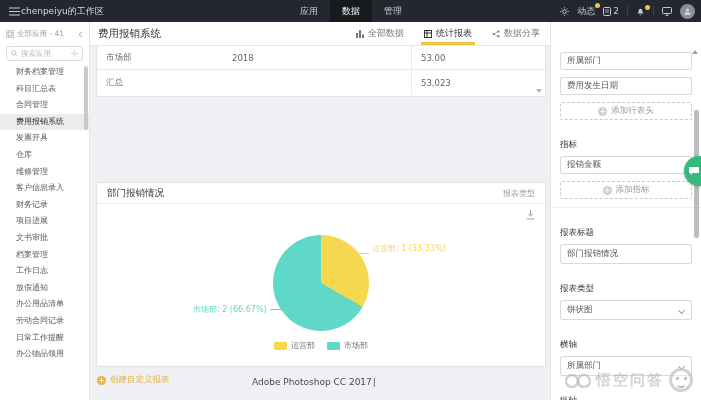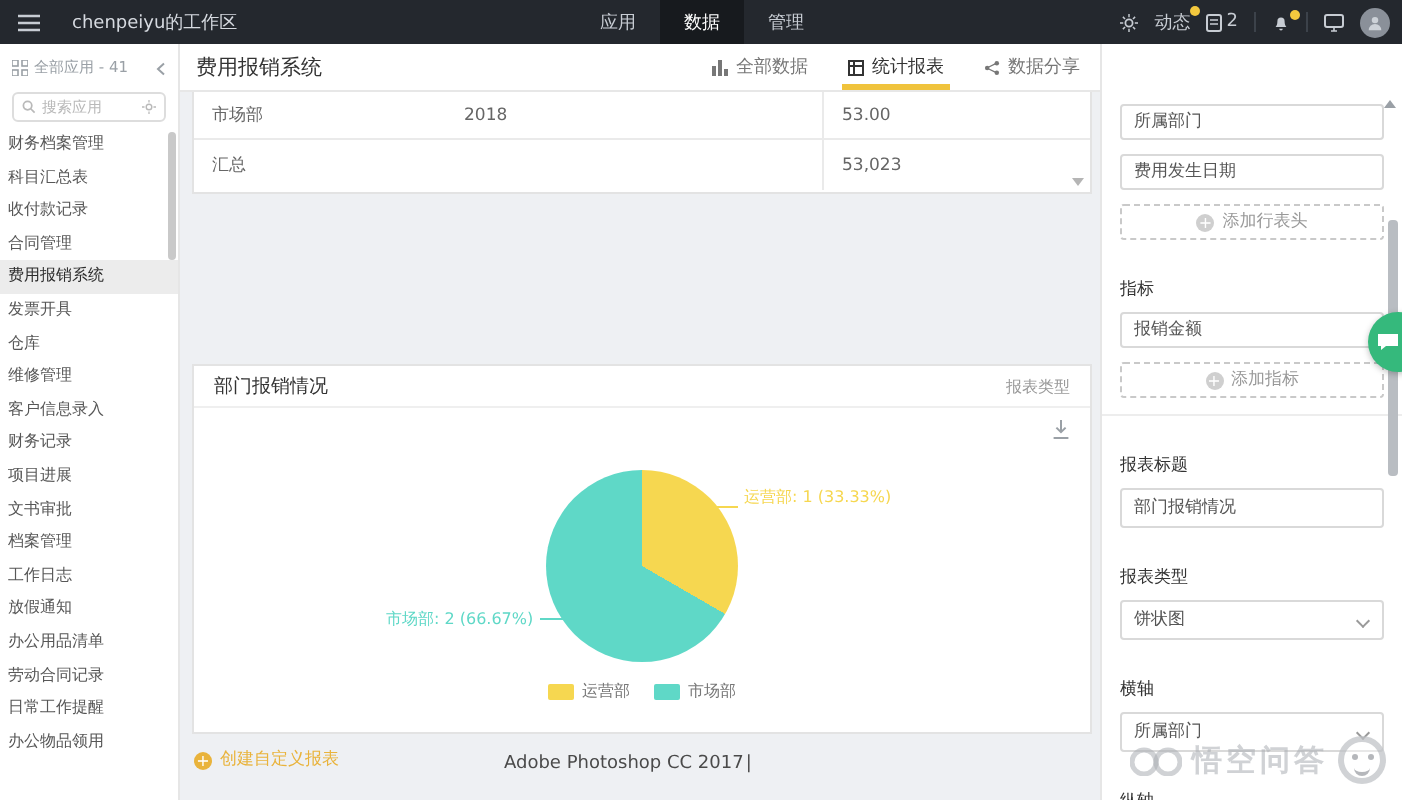--- a/index.html
+++ b/index.html
@@ -8,41 +8,41 @@
     position: relative; width: 701px; height: 400px; overflow: hidden;
     background:#eef0f3; font-family:"DejaVu Sans","Liberation Sans",sans-serif;
     color:#555;
   }
   svg { display:block; }
 
   
   .topbar { position:absolute; left:0; top:0; width:701px; height:22px; background:#24282e;
             display:flex; align-items:center; color:#c7ccd3; font-size:9px; z-index:30; }
   .hamburger { margin-left:9px; }
-  .workspace { margin-left:16px; color:#d6dae0; }
+  .workspace { margin-left:1px; color:#d6dae0; }
   .top-menu { position:absolute; left:288px; top:0; height:22px; display:flex; }
   .top-menu-item { padding:11px 12px; height:22px; display:flex; align-items:center; cursor:pointer; }
   .top-menu-item.active { background:#171a1e; color:#fff; }
   .top-icons { position:absolute; right:6px; top:0; height:22px; display:flex; align-items:center; gap:8px; }
   .badge-wrap { position:relative; display:flex; align-items:center; gap:2px; }
   .ydot { position:absolute; top:-2px; right:-5px; width:5px; height:5px; border-radius:50%; background:#f3c83e; }
   .tsep { width:1px; height:10px; background:#3c424a; }
   .avatar { width:15px; height:15px; border-radius:50%; background:#8a9099; display:flex; align-items:center; justify-content:center; }
 
   
   .sidebar { position:absolute; left:0; top:22px; width:90px; bottom:0; background:#fff;
              border-right:1px solid #e6e6e6; z-index:10; }
   .sb-head { height:18px; margin-top:3px; display:flex; align-items:center; padding:0 6px;
              color:#9aa0a6; font-size:7.5px; gap:3px; }
   .sb-collapse { margin-left:auto; color:#9aa0a6; }
   .sb-search { margin:3px 6px 2px; height:15px; border:1px solid #ddd; border-radius:3px;
                display:flex; align-items:center; padding:0 4px; gap:3px; color:#b9b9b9; font-size:7.5px; }
   .sb-search .gear { margin-left:auto; }
   .sb-items { margin-top:3px; }
-  .sb-item { height:16.6px; line-height:16.6px; padding-left:4px; font-size:8px; color:#575757;
+  .sb-item { height:16.6px; line-height:16.6px; padding-left:16px; font-size:8px; color:#575757;
              white-space:nowrap; overflow:hidden; cursor:pointer; }
   .sb-item.active { background:#ececec; color:#2c2c2c; }
   .sb-scroll { position:absolute; top:44px; right:1px; width:4px; height:64px; background:#c9c9c9; border-radius:2px; }
 
   
   .toolbar { position:absolute; left:90px; top:22px; width:460px; height:24px; background:#fff;
              border-bottom:1px solid #e7e7e7; display:flex; align-items:center; z-index:5; }
   .app-title { font-size:10.5px; color:#333; margin-left:8px; }
   .tabs { margin-left:auto; display:flex; height:100%; }
   .tab { display:flex; align-items:center; gap:4px; font-size:9px; color:#777; padding:0 10px;
@@ -217,21 +217,20 @@
       <span class="gear">
         <svg width="7" height="7" viewBox="0 0 10 10">
             <circle cx="5" cy="5" r="2" fill="none" stroke="#b9b9b9"></circle>
             <path d="M5 0v1.8M5 8.2V10M0 5h1.8M8.2 5H10" stroke="#b9b9b9" stroke-width=".9"></path>
           </svg>
       </span>
     </div>
     <div class="sb-items">
       <div class="sb-item">财务档案管理</div>
       <div class="sb-item">科目汇总表</div>
-      <div class="sb-item">收付款记录</div>
       <div class="sb-item">合同管理</div>
       <div class="sb-item active">费用报销系统</div>
       <div class="sb-item">发票开具</div>
       <div class="sb-item">仓库</div>
       <div class="sb-item">维修管理</div>
       <div class="sb-item">客户信息录入</div>
       <div class="sb-item">财务记录</div>
       <div class="sb-item">项目进展</div>
       <div class="sb-item">文书审批</div>
       <div class="sb-item">档案管理</div>

